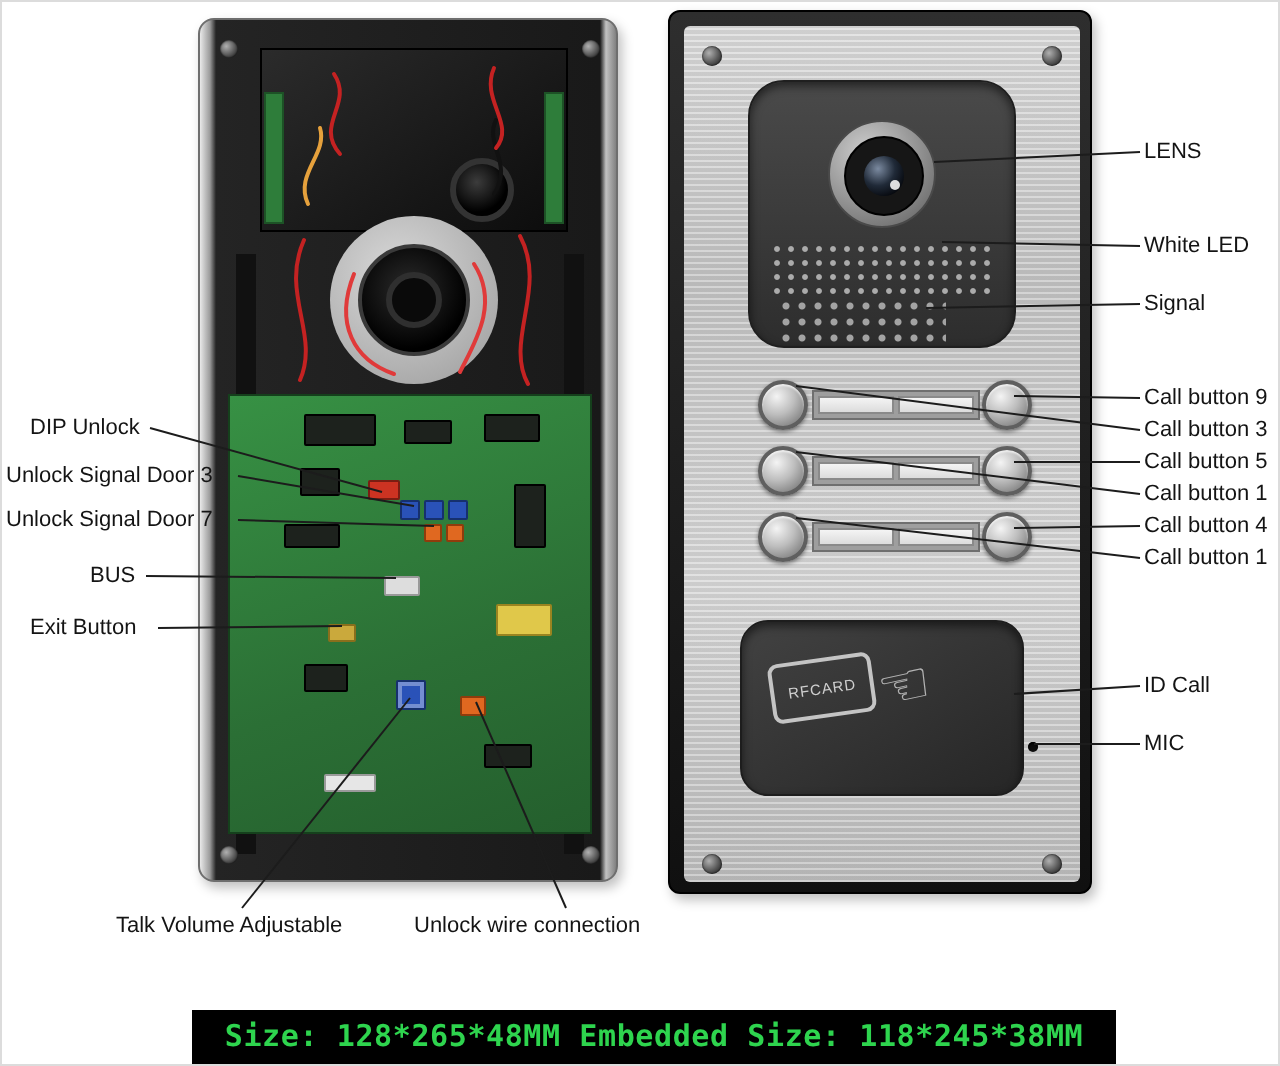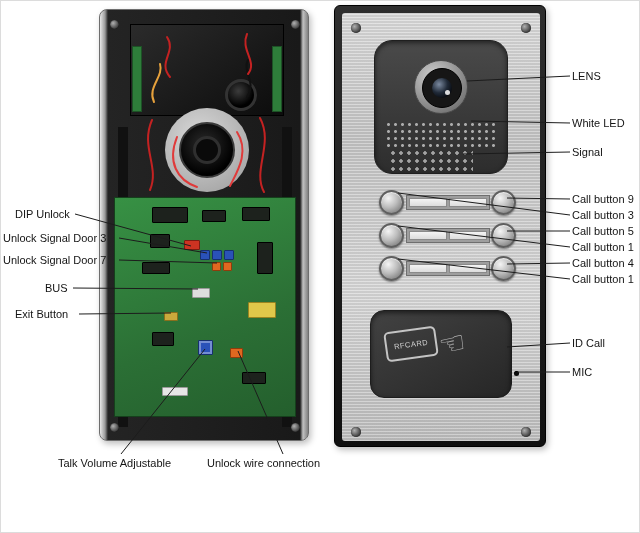--- a/index.html
+++ b/index.html
@@ -276,14 +276,17 @@
   <div class="callout" style="left:571px;top:145px">Signal</div>
   <div class="callout" style="left:571px;top:192px">Call button 9</div>
   <div class="callout" style="left:571px;top:208px">Call button 3</div>
   <div class="callout" style="left:571px;top:224px">Call button 5</div>
   <div class="callout" style="left:571px;top:240px">Call button 1</div>
   <div class="callout" style="left:571px;top:256px">Call button 4</div>
   <div class="callout" style="left:571px;top:272px">Call button 1</div>
   <div class="callout" style="left:571px;top:336px">ID Call</div>
   <div class="callout" style="left:571px;top:365px">MIC</div>
 
+  <div class="size-bar">
+    <span>Size: 128*265*48MM Embedded Size: 118*245*38MM</span>
+  </div>
 
 </div>
 
 </body></html>

